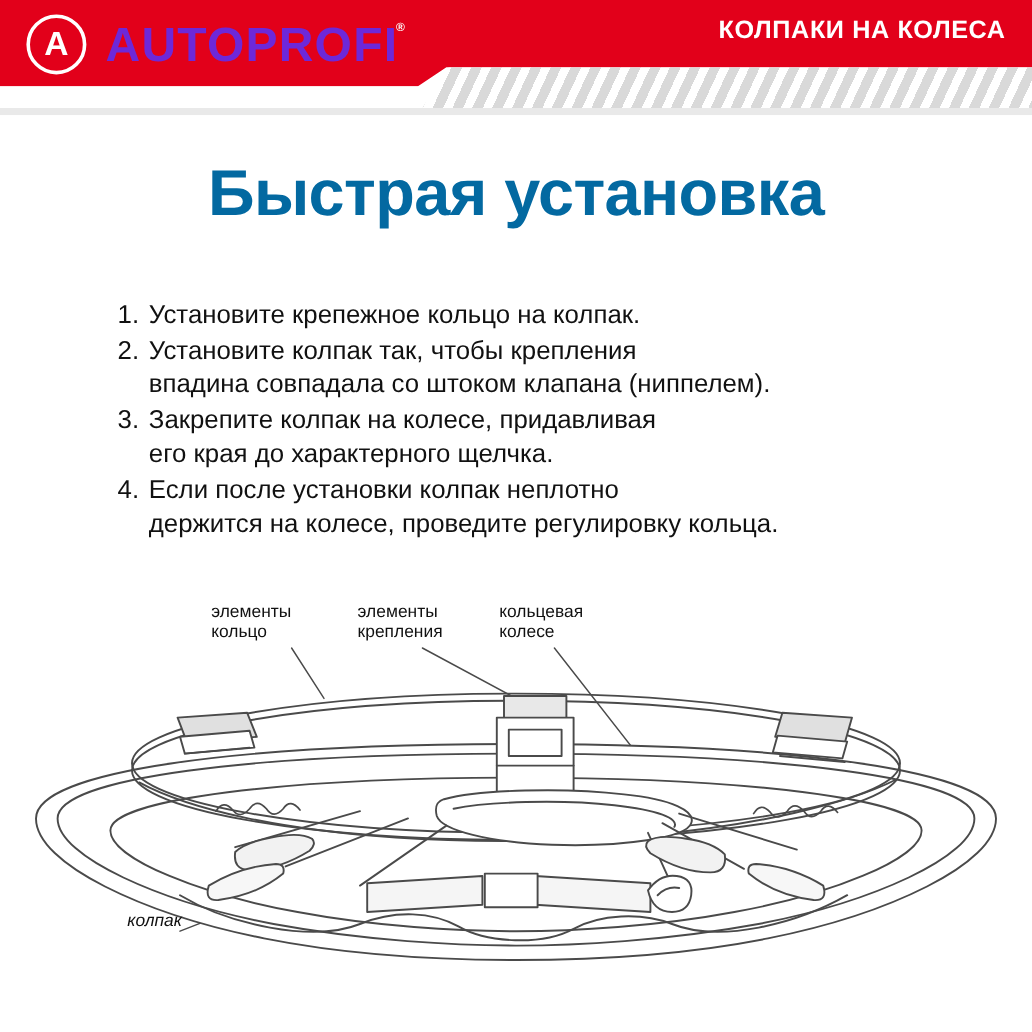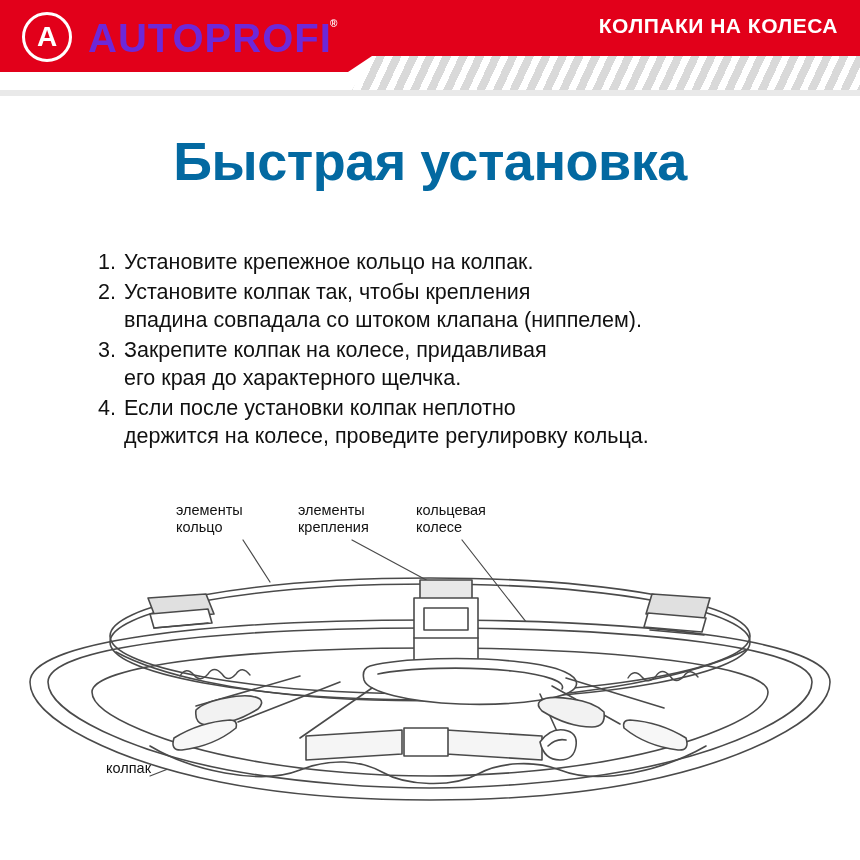--- a/index.html
+++ b/index.html
@@ -132,21 +132,21 @@
   .callout-label {
     position: absolute;
     font-size: 14.5px;
     color: #111111;
     line-height: 17px;
     white-space: pre-line;
   }
   #label-ring      { left: 176px; top: 32px; }
   #label-clips     { left: 298px; top: 32px; }
   #label-groove    { left: 416px; top: 32px; }
-  #label-cap       { left: 106px; top: 290px; }
+  #label-cap       { left: 106px; top: 290px; font-style: italic; }
 </style>
 </head>
 <body>
 
 <div class="header">
   <div class="header-red-strip"></div>
   <div class="logo-badge">A</div>
   <div class="logo-text">AUTOPROFI</div>
   <div class="logo-tm">®</div>
   <div class="header-title">КОЛПАКИ НА КОЛЕСА</div>

